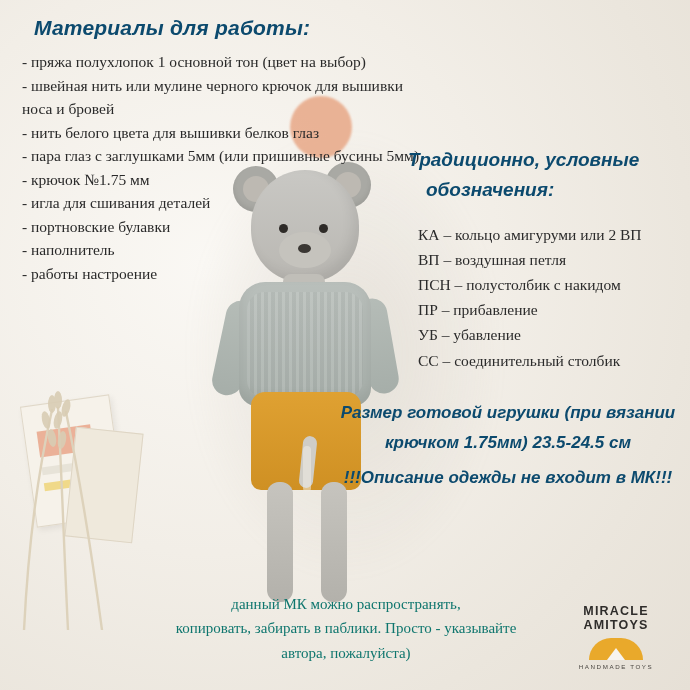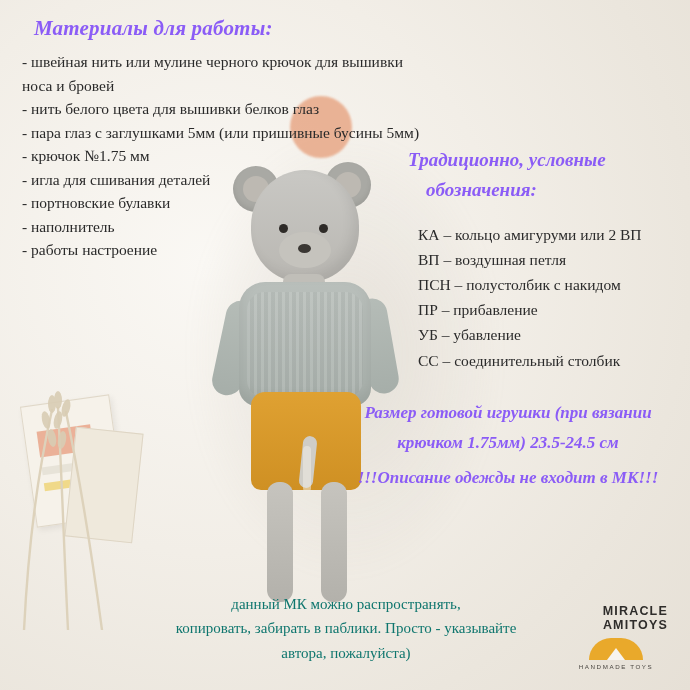--- a/index.html
+++ b/index.html
@@ -188,24 +188,24 @@
   }
   .wheat {
     position: absolute;
     left: 6px; top: 300px;
     width: 120px; height: 330px;
   }
 
   
   .txt { position: absolute; }
   .head-script {
-    font-family: Liberation Serif, serif;
+    font-family: Liberation Sans, sans-serif;
     font-style: italic;
     font-weight: bold;
-    color: #8b5cf6;
+    color: #0c4a6e;
   }
 
   #title-materials {
     left: 34px; top: 16px;
     font-size: 21px;
     letter-spacing: .2px;
   }
   #materials-list {
     left: 22px; top: 50px;
     width: 410px;
@@ -260,21 +260,20 @@
     width: 104px;
     text-align: center;
   }
   .logo .name {
     font-family: "Liberation Sans", sans-serif;
     font-weight: bold;
     font-size: 12.5px;
     letter-spacing: 1.2px;
     line-height: 1.18;
     color: #2f2d2b;
-    text-align: right;
   }
   .logo .mark {
     margin: 5px auto 3px auto;
     width: 54px; height: 22px;
     background: #e9a92b;
     border-radius: 27px 27px 0 0;
     position: relative;
   }
   .logo .mark::after {
     content: "";
@@ -345,20 +344,21 @@
       <ellipse cx="60" cy="108" rx="4" ry="9" transform="rotate(14 60 108)"></ellipse>
       <ellipse cx="46" cy="138" rx="4" ry="9" transform="rotate(-10 46 138)"></ellipse>
       <ellipse cx="56" cy="140" rx="4" ry="9" transform="rotate(10 56 140)"></ellipse>
     </g>
   </svg>
 </div>
 
 <div class="txt head-script" id="title-materials">Материалы для работы:</div>
 
 <div class="txt" id="materials-list">
+  <div class="li">- пряжа полухлопок 1 основной тон (цвет на выбор)</div>
   <div class="li">- швейная нить или мулине черного крючок для вышивки носа и бровей</div>
   <div class="li">- нить белого цвета для вышивки белков глаз</div>
   <div class="li">- пара глаз с заглушками 5мм (или пришивные бусины 5мм)</div>
   <div class="li">- крючок №1.75 мм</div>
   <div class="li">- игла для сшивания деталей</div>
   <div class="li">- портновские булавки</div>
   <div class="li">- наполнитель</div>
   <div class="li">- работы настроение</div>
 </div>
 

